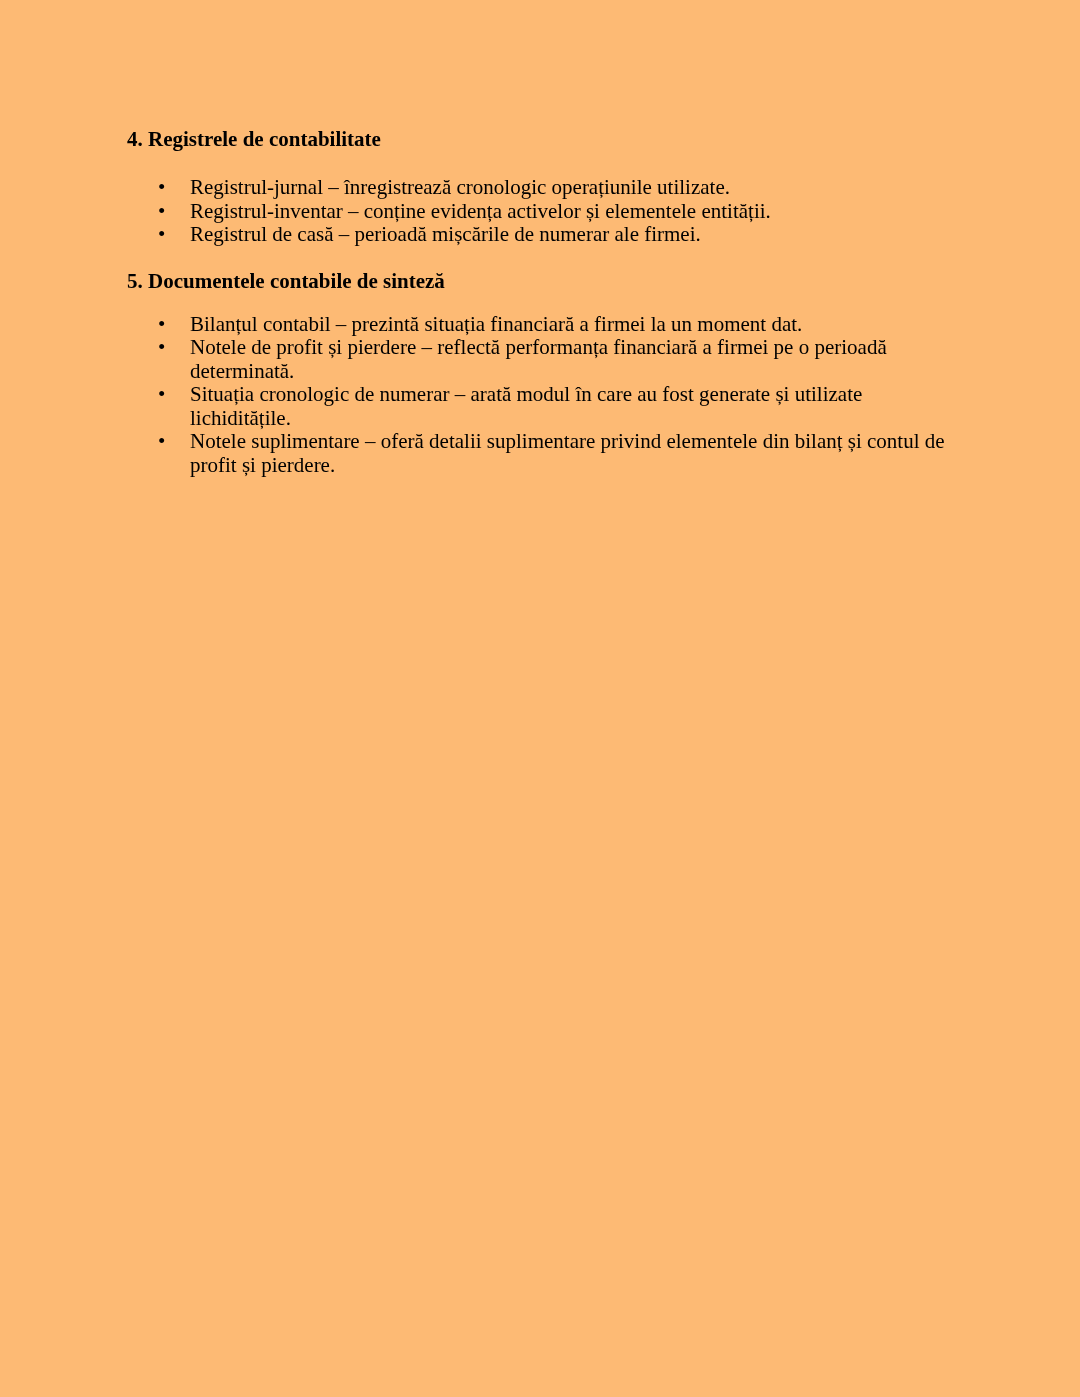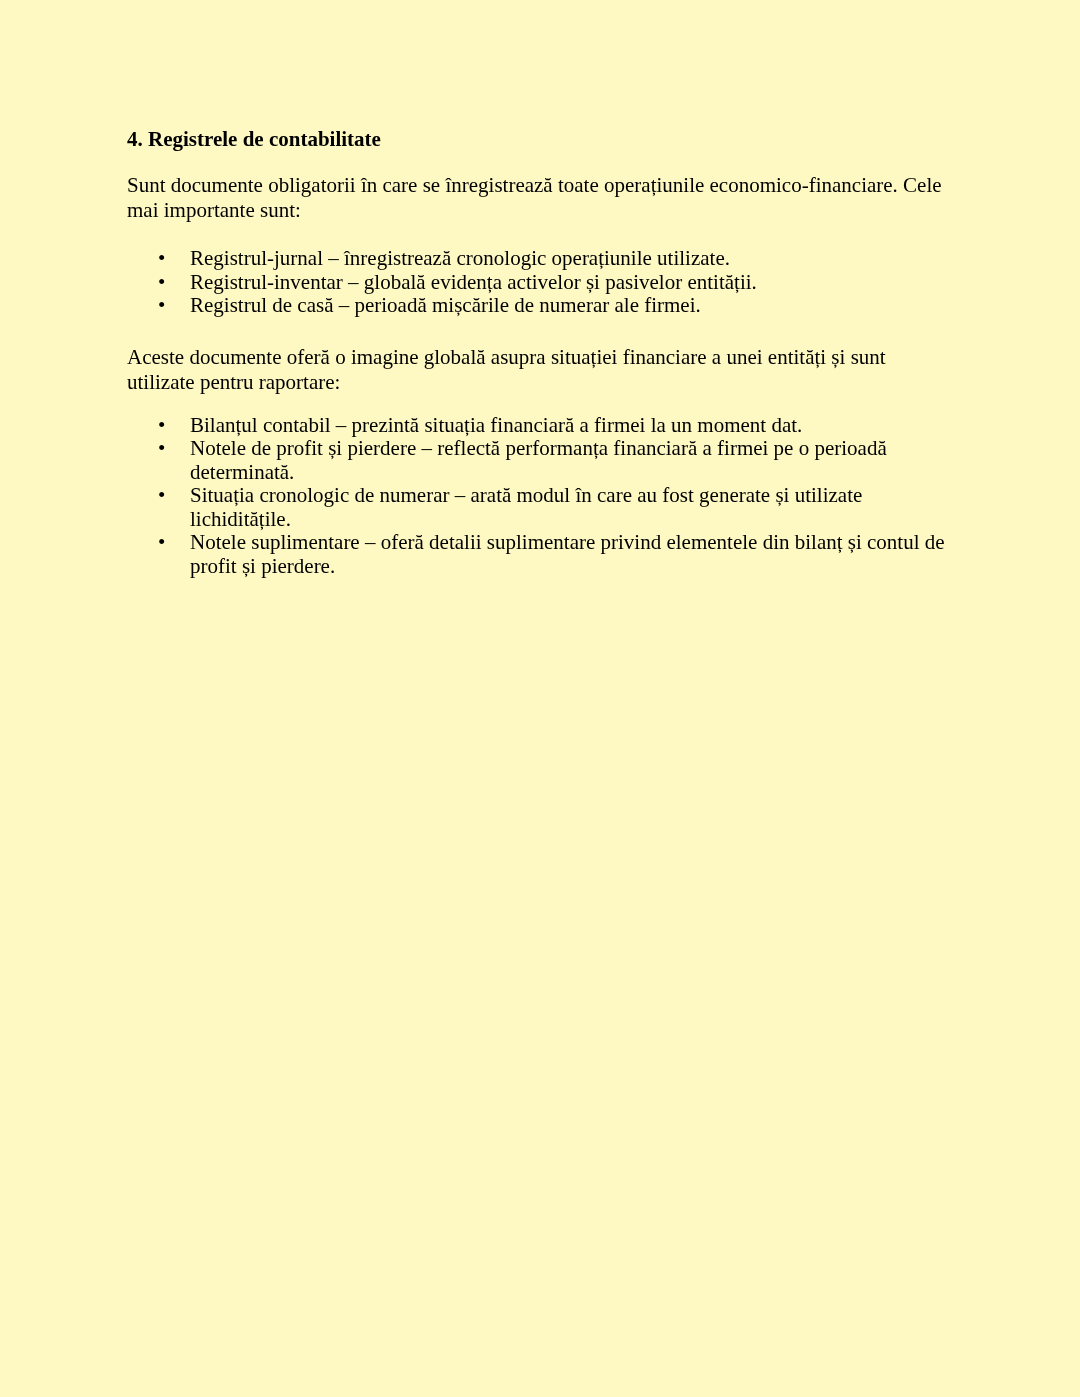--- a/index.html
+++ b/index.html
@@ -4,21 +4,21 @@
 <style>
   html, body {
     margin: 0;
     padding: 0;
     background: #ffffff;
   }
   .page {
     position: relative;
     width: 1080px;
     height: 1397px;
-    background: #fef9c3;
+    background: #fdba74;
     overflow: hidden;
     font-family: "Liberation Serif", serif;
     color: #000000;
   }
   .content {
     position: absolute;
     top: 127px;
     left: 127px;
     width: 828px;
     font-size: 21px;
@@ -62,42 +62,41 @@
   }
 </style>
 </head>
 <body>
 
 <div class="page">
   <div class="content">
 
     <section class="section-4">
       <h2 class="heading">4. Registrele de contabilitate</h2>
-      <p class="intro">Sunt documente obligatorii în care se înregistrează toate operațiunile economico-financiare. Cele mai importante sunt:</p>
       <ul class="list">
         <li>
           <span class="bullet">•</span>
           <span class="term">Registrul-jurnal</span>
           <span>– înregistrează cronologic operațiunile utilizate.</span>
         </li>
         <li>
           <span class="bullet">•</span>
           <span class="term">Registrul-inventar</span>
-          <span>– globală evidența activelor și pasivelor entității.</span>
+          <span>– conține evidența activelor și elementele entității.</span>
         </li>
         <li>
           <span class="bullet">•</span>
           <span class="term">Registrul de casă</span>
           <span>– perioadă mișcările de numerar ale firmei.</span>
         </li>
       </ul>
     </section>
 
     <section class="section-5">
-      <p class="intro">Aceste documente oferă o imagine globală asupra situației financiare a unei entități și sunt utilizate pentru raportare:</p>
+      <h2 class="heading">5. Documentele contabile de sinteză</h2>
       <ul class="list">
         <li>
           <span class="bullet">•</span>
           <span class="term">Bilanțul contabil</span>
           <span>– prezintă situația financiară a firmei la un moment dat.</span>
         </li>
         <li>
           <span class="bullet">•</span>
           <span class="term">Notele de profit și pierdere</span>
           <span>– reflectă performanța financiară a firmei pe o perioadă determinată.</span>

